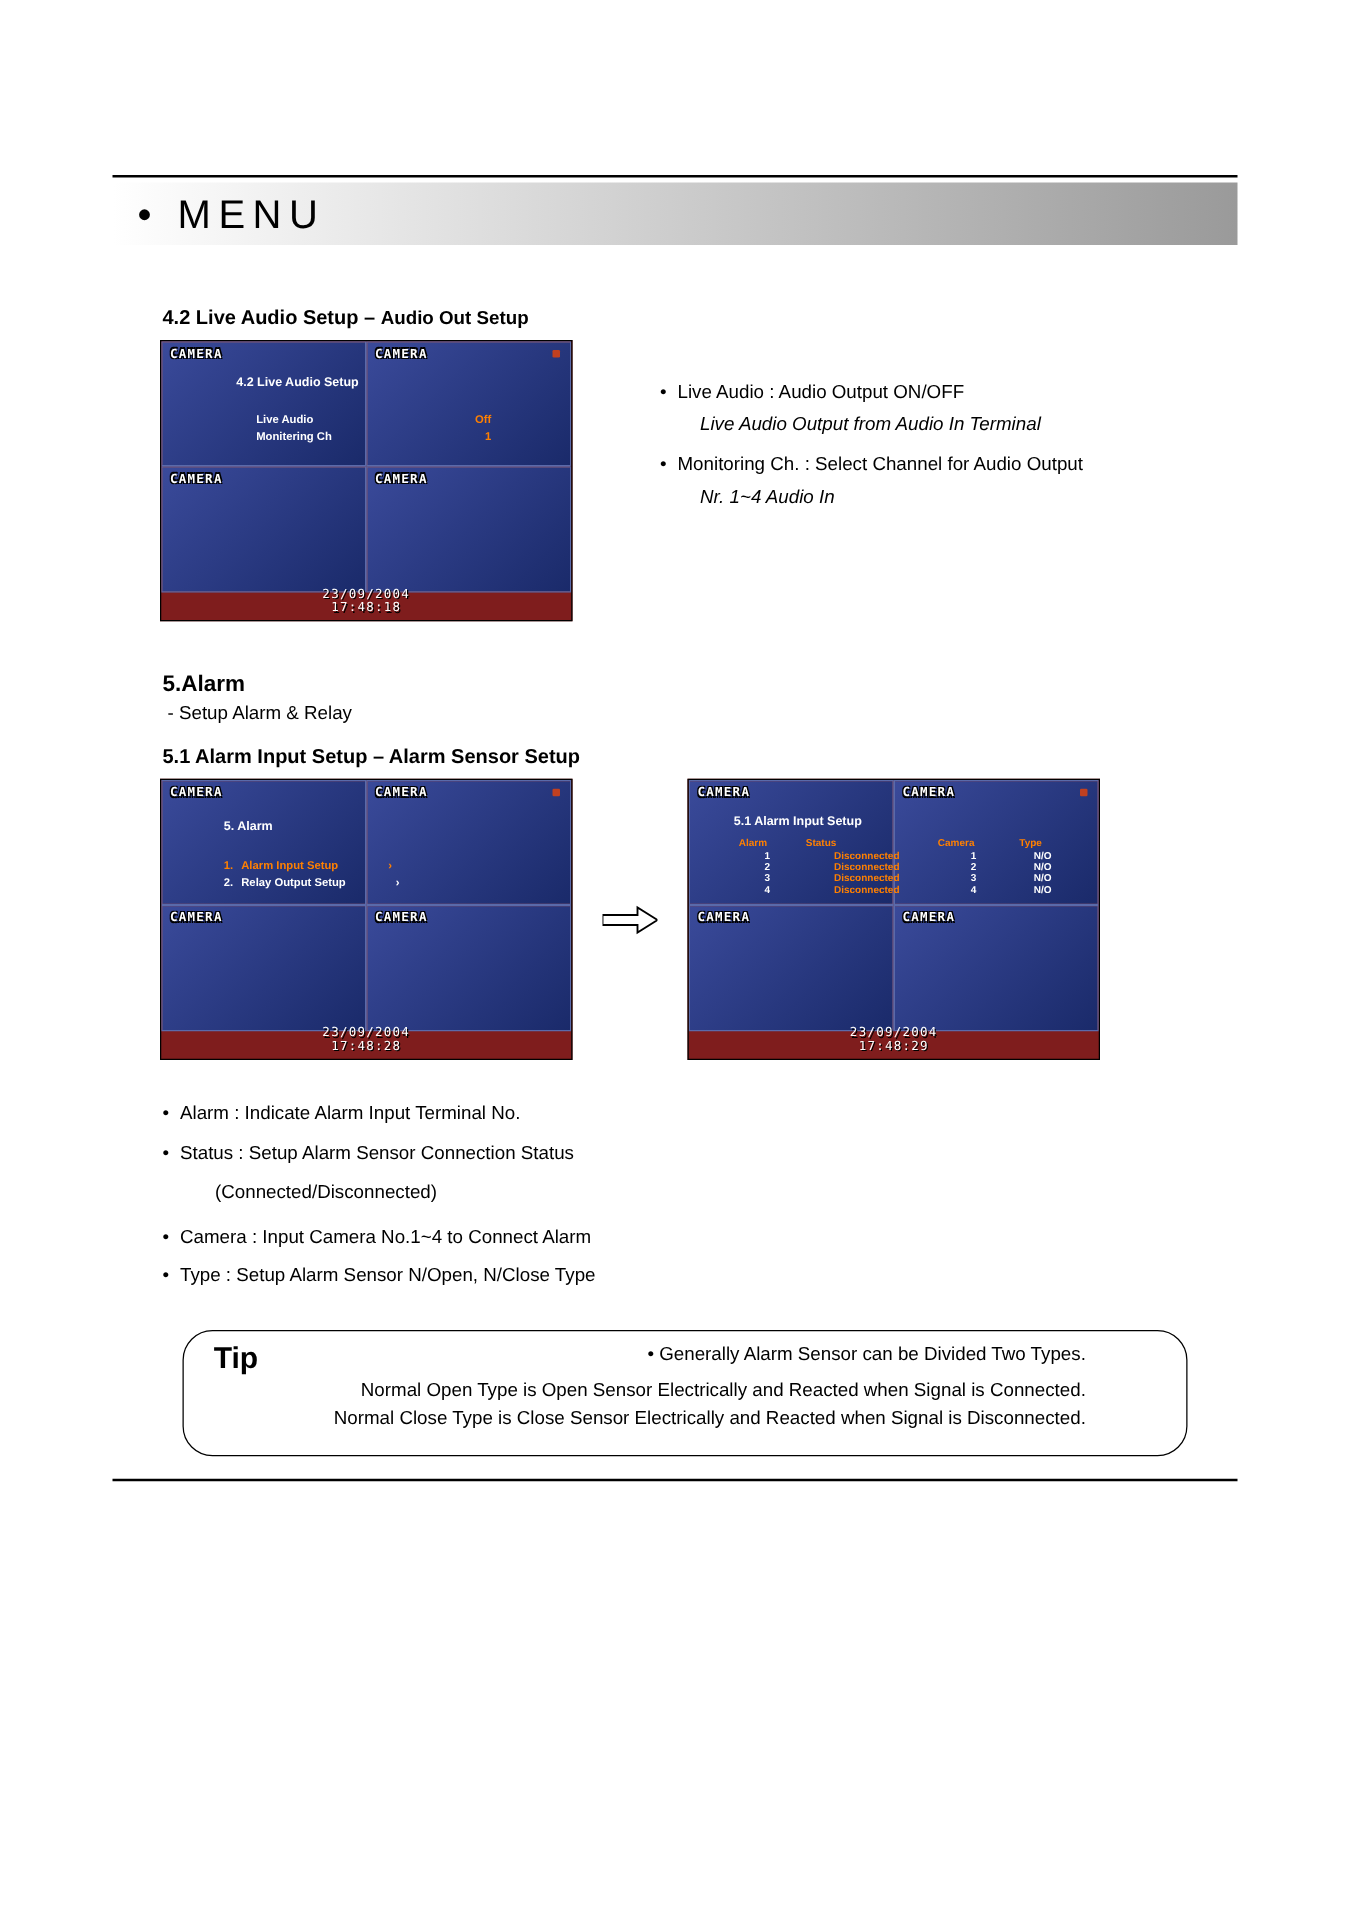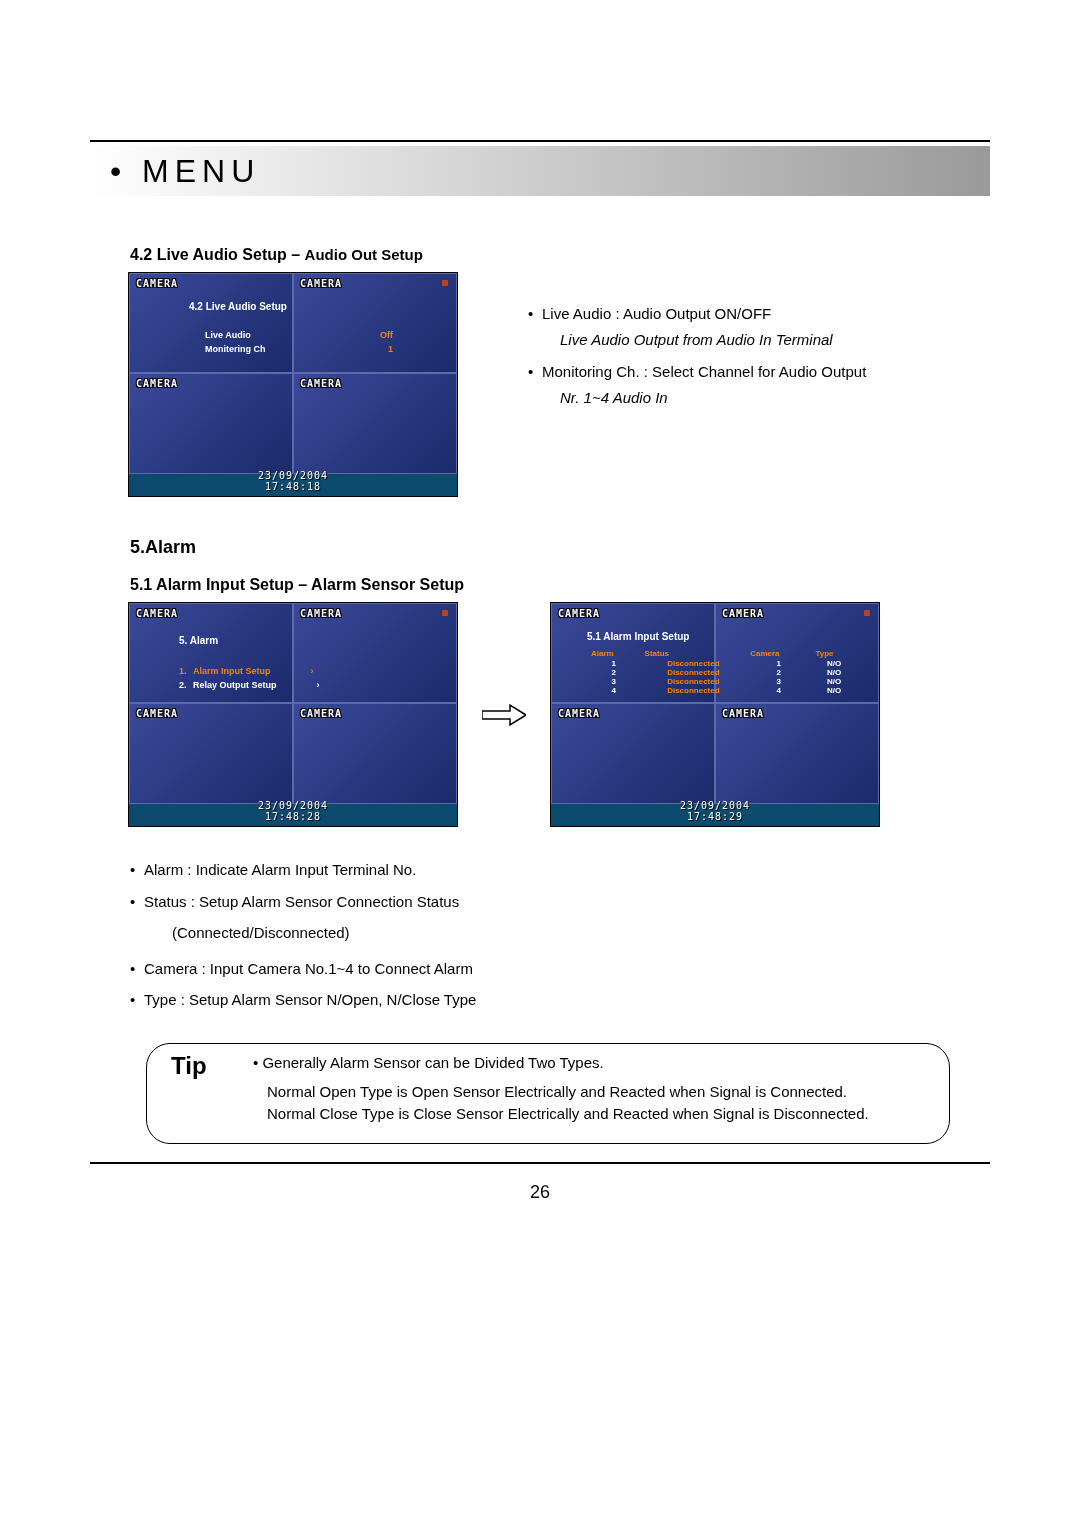--- a/index.html
+++ b/index.html
@@ -38,21 +38,21 @@
     margin-top: 50px;
     margin-left: 40px;
     font-size: 16px;
     font-weight: bold;
     margin-bottom: 8px;
   }
   .section-heading .sub { font-weight: bold; font-size: 15px; }
   .row { display: flex; flex-direction: row; align-items: flex-start; }
   .screenshot-box {
     border: 1px solid #000;
-    background: #0c4a6e;
+    background: #7f1d1d;
     position: relative;
     overflow: hidden;
   }
   .sb-audio { width: 330px; height: 225px; margin-left: 38px; }
   .sb-alarm { width: 330px; height: 225px; }
   .quadrant {
     position: absolute;
     width: 50%;
     height: 45%;
     background: linear-gradient(135deg, #3a4a9a 0%, #1a2a6a 100%);
@@ -127,21 +127,21 @@
   .desc-block .bullet { margin-bottom: 6px; }
   .tip-box {
     margin: 30px 40px 0 56px;
     border: 1.5px solid #000;
     border-radius: 24px;
     padding: 8px 20px 18px 24px;
     position: relative;
   }
   .tip-flex { display:flex; align-items:flex-start; gap: 28px; }
   .tip-label { font-size: 24px; font-weight: bold; min-width: 54px; }
-  .tip-body { font-size: 15px; line-height: 1.45; }
+  .tip-body { font-size: 15px; line-height: 1.45; text-align: right; }
   .tip-body .bt { margin-bottom: 8px; }
   .bottom-hr { margin-top: 18px; border-top: 2px solid #000; margin-left: 0; margin-right: 0; }
   .page-num { text-align: center; font-size: 18px; margin-top: 18px; }
   .rec-dot { display:inline-block; width:6px; height:6px; background:#c04020; border-radius:1px; margin-left:4px; vertical-align:middle; }
 </style>
 </head>
 <body>
 
 <div class="page">
 
@@ -196,20 +196,21 @@
       <div style="height:8px"></div>
       <div class="bullet">
           <span class="dot">•</span>
           <span>Monitoring Ch. : Select Channel for Audio Output</span>
         </div>
       <div class="indent">Nr. 1~4 Audio In</div>
     </div>
   </div>
 
   <div class="h-alarm">5.Alarm</div>
+  <div class="sub-alarm">- Setup Alarm &amp; Relay</div>
 
   <div class="h-51">5.1 Alarm Input Setup – Alarm Sensor Setup</div>
 
   <div class="alarm-row">
 
     <div class="screenshot-box sb-alarm">
       <div class="quadrant q-tl">
           <div class="cam-label">CAMERA</div>
         </div>
       <div class="quadrant q-tr">
@@ -332,15 +333,14 @@
       <div class="tip-label">Tip</div>
       <div class="tip-body">
         <div class="bt">• <span>Generally Alarm Sensor can be Divided Two Types.</span></div>
         <div style="margin-left:14px;">Normal Open Type is Open Sensor Electrically and Reacted when Signal is Connected.</div>
         <div style="margin-left:14px;">Normal Close Type is Close Sensor Electrically and Reacted when Signal is Disconnected.</div>
       </div>
     </div>
   </div>
 
   <div class="bottom-hr"></div>
-  <div class="page-num">26</div>
 
 </div>
 
 </body></html>

